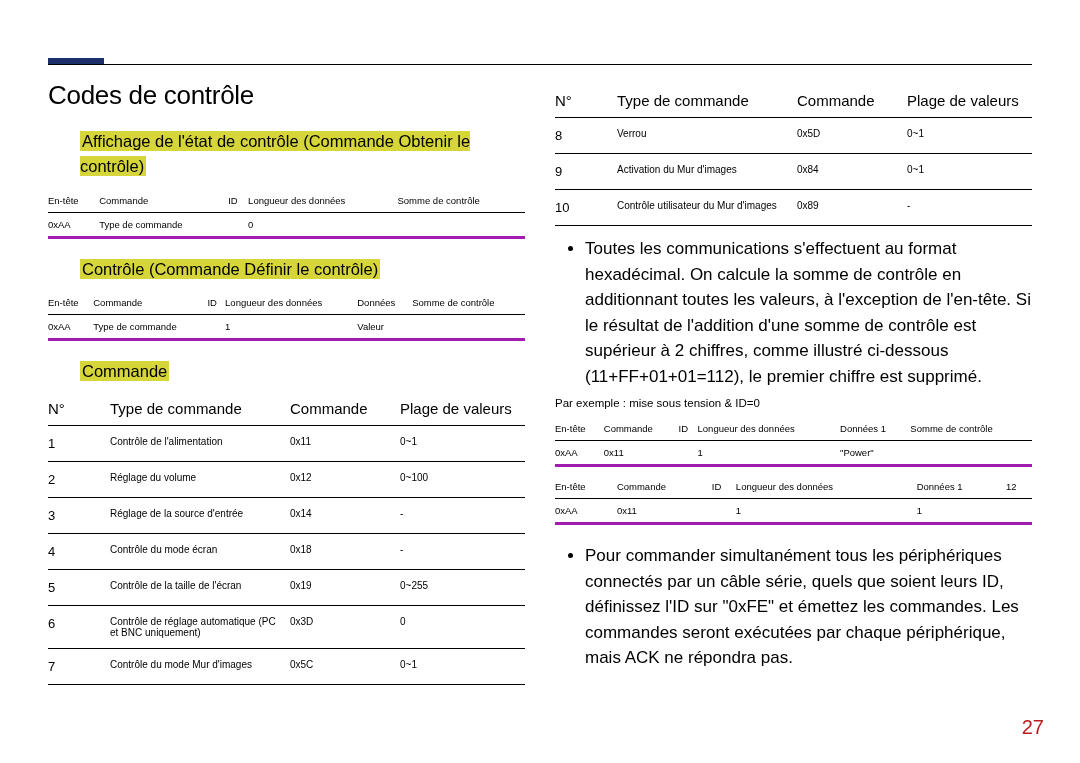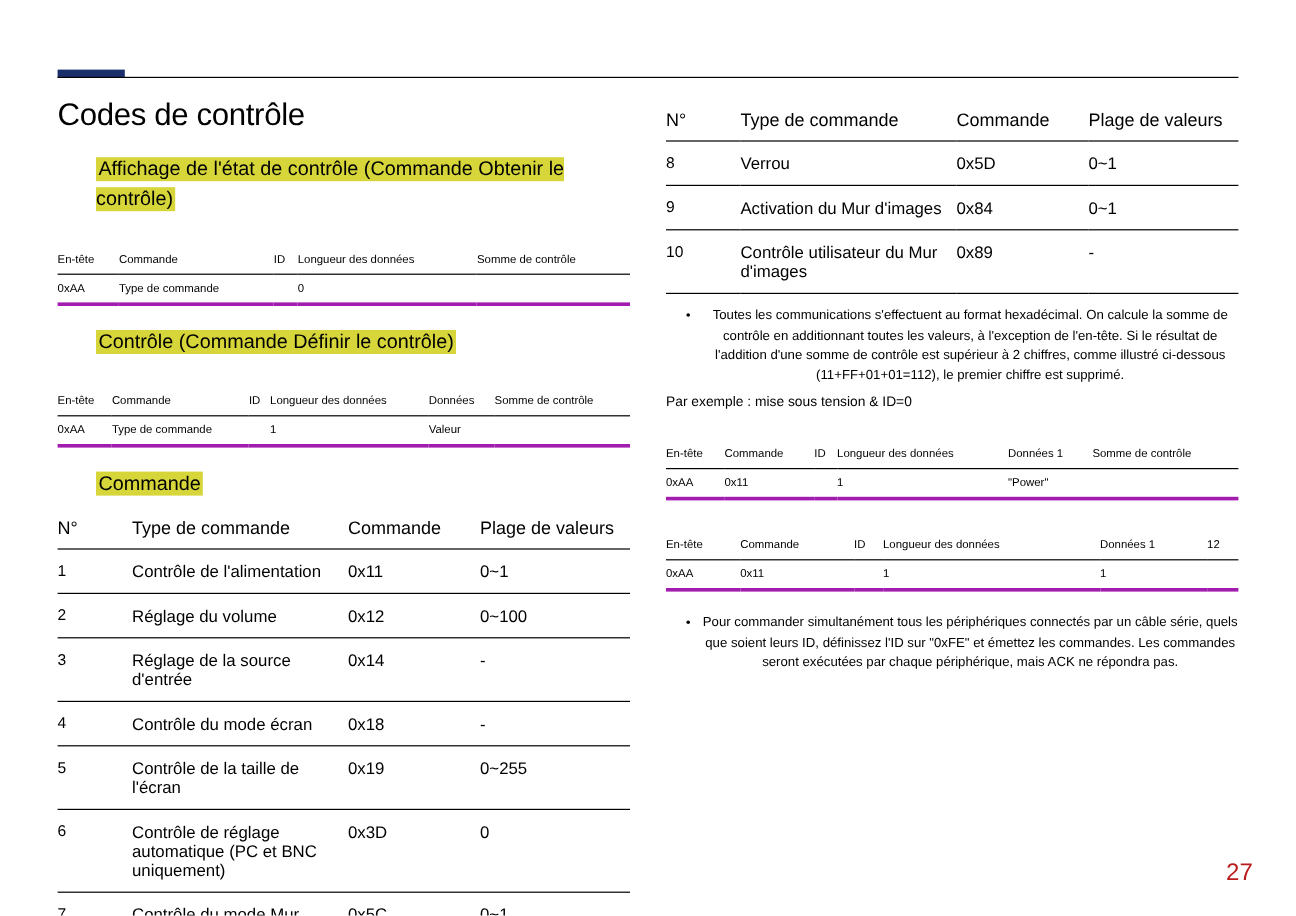--- a/index.html
+++ b/index.html
@@ -37,21 +37,21 @@
     font-weight: 400;
     padding: 1px 2px;
     line-height: 1.5;
   }
   .hl-heading.small { font-size: 16.5px; }
   .hl-block { margin-bottom: 10px; padding-left: 32px; }
   table.small {
     width: 100%;
     border-collapse: collapse;
     font-size: 9.5px;
-    margin-top: 26px;
+    margin-top: 8px;
     margin-bottom: 18px;
   }
   table.small th, table.small td {
     text-align: left;
     font-weight: 400;
     padding: 6px 4px 6px 0;
     vertical-align: top;
   }
   table.small thead th { border-bottom: 1px solid #000; }
   table.small tbody tr { border-bottom: 3px solid #a21caf; }
@@ -61,30 +61,30 @@
     margin-top: 6px;
   }
   table.cmd thead th {
     font-size: 15px;
     font-weight: 400;
     text-align: left;
     padding: 6px 4px 8px 0;
     border-bottom: 1px solid #000;
   }
   table.cmd tbody td {
-    font-size: 14px;
+    font-size: 10px;
     padding: 10px 4px 10px 0;
     border-bottom: 1px solid #000;
     vertical-align: top;
   }
   table.cmd tbody td.num { font-size: 13px; width: 62px; }
   table.cmd .c-type { width: 180px; }
   table.cmd .c-cmd  { width: 110px; }
   table.cmd .c-range{ }
-  ul.bullets { list-style: disc; padding-left: 30px; font-size: 11px; line-height: 1.5; margin: 10px 0 8px 0; text-align: center; }
+  ul.bullets { list-style: disc; padding-left: 30px; font-size: 17px; line-height: 1.5; margin: 10px 0 8px 0; }
   ul.bullets li { margin-bottom: 4px; }
   .body-line { font-size: 11.5px; margin: 6px 0 4px 0; }
   .page-number {
     position: absolute;
     right: 36px;
     bottom: 24px;
     font-size: 20px;
     color: #b91c1c;
     font-weight: 300;
   }

